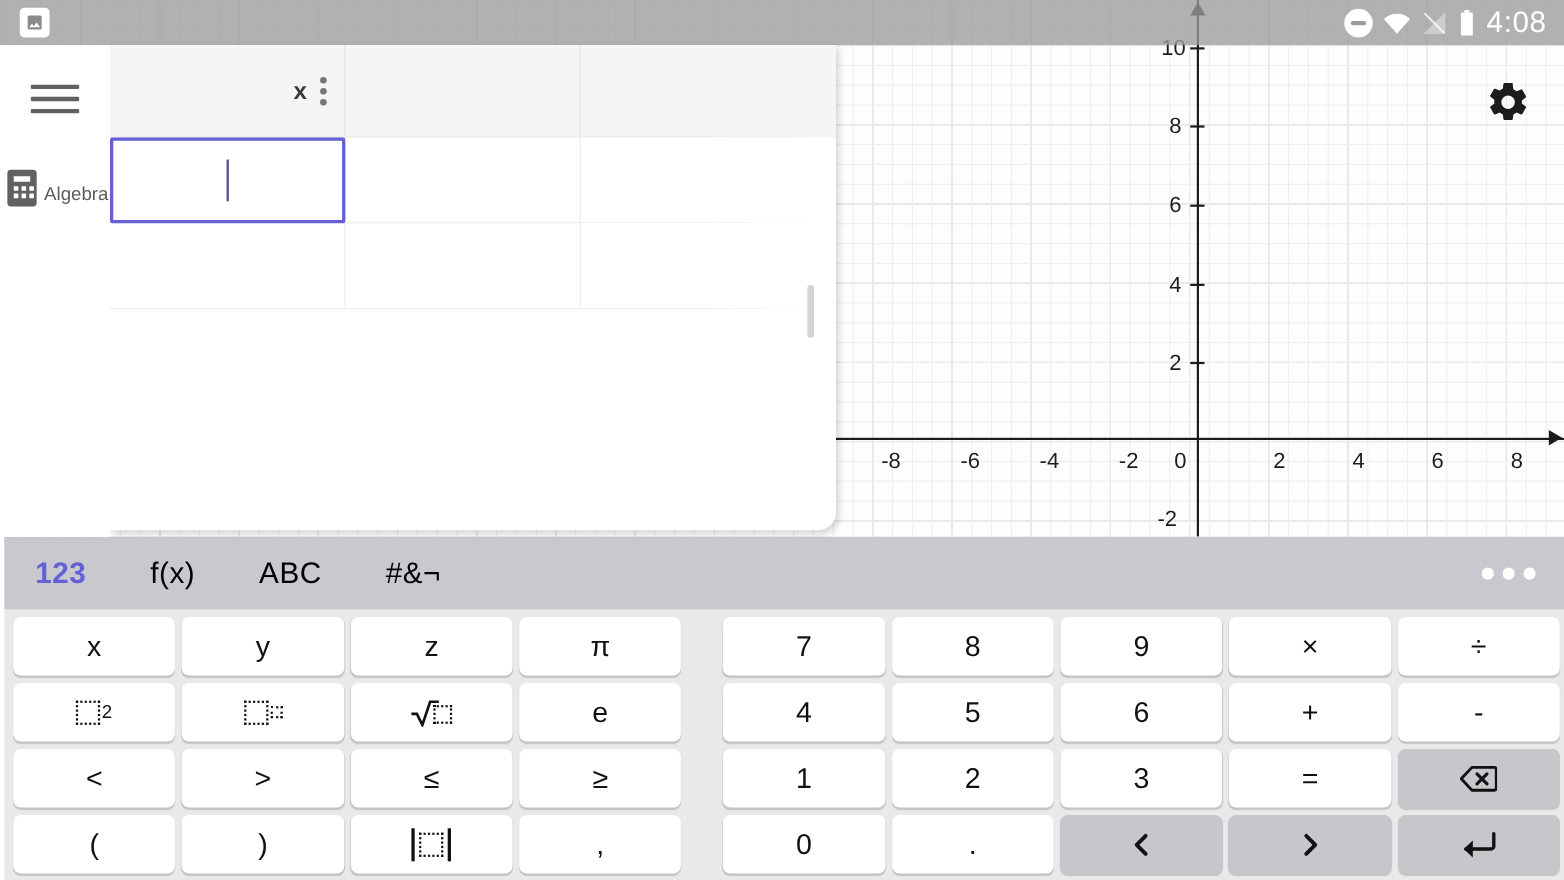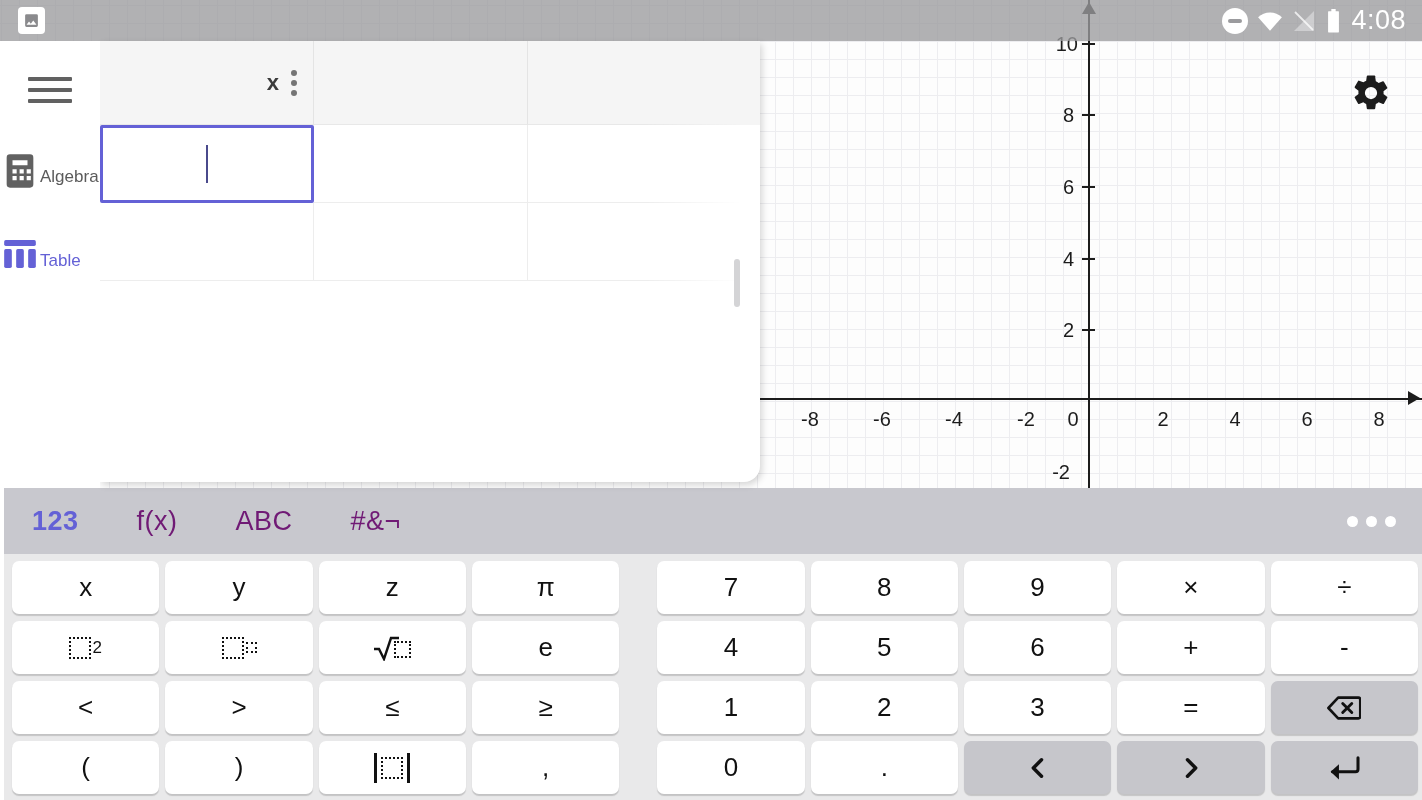--- a/index.html
+++ b/index.html
@@ -146,21 +146,21 @@
   
   .keyboard {
     position: absolute; left: 4px; top: 488px; width: 1422px; height: 326px;
     background: #e9e9ea;
   }
   .kb-toolbar {
     height: 66px; background: #c8c8ce; display: flex; align-items: center;
     padding: 0 22px;
   }
   .kb-tab {
-    font-size: 27px; color: #701a75; margin-right: 46px; cursor: pointer;
+    font-size: 27px; color: #000000; margin-right: 46px; cursor: pointer;
     padding: 2px 6px; letter-spacing: .5px;
   }
   .kb-tab.active { color: #6461d6; font-weight: bold; }
   .kb-more { margin-left: auto; display: flex; gap: 8px; cursor: pointer; padding: 8px; }
   .kb-more i { width: 11px; height: 11px; border-radius: 50%; background: #ffffff; display: block; }
 
   .kb-rows { padding: 4px 5px; }
   .kb-row { display: flex; height: 59px; margin-bottom: 1px; }
   .key {
     background: #ffffff; border-radius: 7px; margin: 3px;
@@ -258,29 +258,20 @@
         <span></span>
     </div>
 
     <div class="navitem">
       <svg viewBox="0 0 24 24" width="40" height="40" aria-hidden="true">
         <path fill="#616161" d="M18 2H6a2 2 0 0 0-2 2v16a2 2 0 0 0 2 2h12a2 2 0 0 0 2-2V4a2 2 0 0 0-2-2zM7.5 5.5h9v3h-9v-3zm0 5.5h2.5v2.5H7.5V11zm4.25 0h2.5v2.5h-2.5V11zM16 11h2.5v2.5H16V11zM7.5 15h2.5v2.5H7.5V15zm4.25 0h2.5v2.5h-2.5V15zM16 15h2.5v2.5H16V15z"></path>
       </svg>
       <div class="nlabel">Algebra</div>
     </div>
 
-    <div class="navitem active">
-      <svg viewBox="0 0 24 24" width="40" height="40" aria-hidden="true">
-        <rect x="2.5" y="3" width="19" height="3.6" rx="1" fill="#6461d6"></rect>
-        <rect x="2.5" y="8.4" width="4.6" height="11.4" rx="1" fill="#6461d6"></rect>
-        <rect x="9.7" y="8.4" width="4.6" height="11.4" rx="1" fill="#6461d6"></rect>
-        <rect x="16.9" y="8.4" width="4.6" height="11.4" rx="1" fill="#6461d6"></rect>
-      </svg>
-      <div class="nlabel">Table</div>
-    </div>
   </div>
 
   <div class="panel">
     <div class="thead">
       <div class="th c1">
         <span class="th-label">x</span>
         <span class="kebab">
             <i></i>
             <i></i>
             <i></i>

